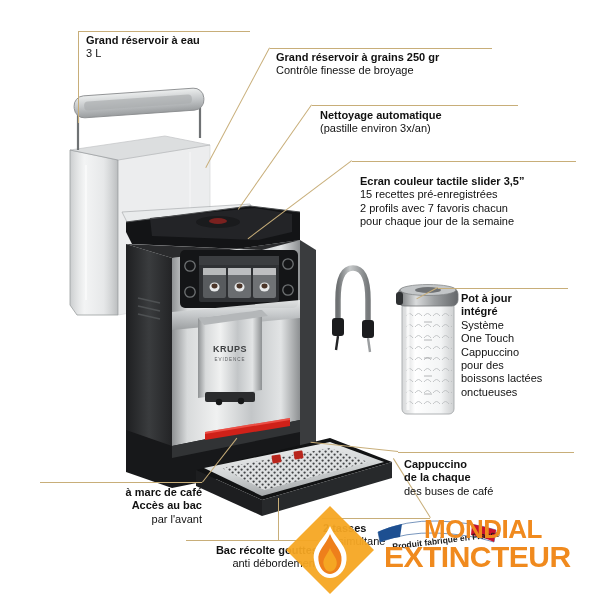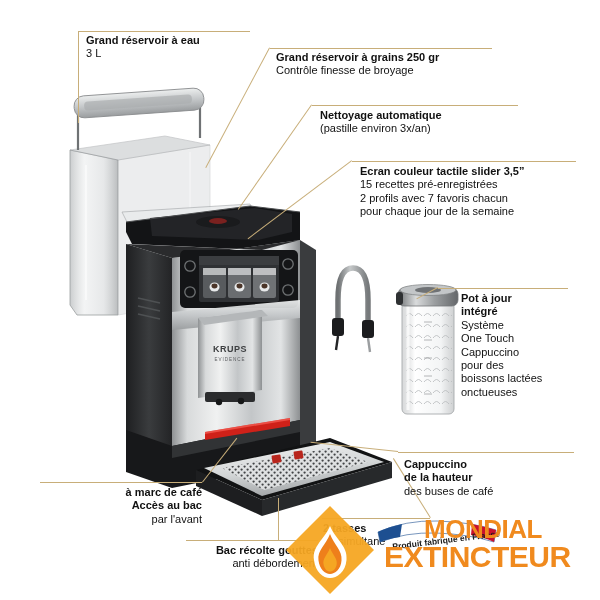--- a/index.html
+++ b/index.html
@@ -262,41 +262,41 @@
   <div class="callout" style="left:276px;top:51px;">
     <span class="t b">Grand réservoir à grains 250 gr</span>
     <span class="t">Contrôle finesse de broyage</span>
   </div>
 
   <div class="callout" style="left:320px;top:109px;">
     <span class="t b">Nettoyage automatique</span>
     <span class="t">(pastille environ 3x/an)</span>
   </div>
 
-  <div class="callout" style="left:360px;top:165px;">
+  <div class="callout" style="left:360px;top:175px;">
     <span class="t b">Ecran couleur tactile slider 3,5”</span>
     <span class="t">15 recettes pré-enregistrées</span>
     <span class="t">2 profils avec 7 favoris chacun</span>
     <span class="t">pour chaque jour de la semaine</span>
   </div>
 
   <div class="callout" style="left:461px;top:292px;">
     <span class="t b">Pot à jour</span>
     <span class="t b">intégré</span>
     <span class="t">Système</span>
     <span class="t">One Touch</span>
     <span class="t">Cappuccino</span>
     <span class="t">pour des</span>
     <span class="t">boissons lactées</span>
     <span class="t">onctueuses</span>
   </div>
 
   <div class="callout" style="left:404px;top:458px;">
     <span class="t b">Cappuccino</span>
-    <span class="t b">de la hauteur</span>
+    <span class="t b">de la chaque</span>
     <span class="t">des buses de café</span>
   </div>
 
   <div class="callout right" style="left:22px;top:486px;width:180px;">
     <span class="t b">à marc de café</span>
     <span class="t b">Accès au bac</span>
     <span class="t">par l'avant</span>
   </div>
 
   <div class="callout right" style="left:176px;top:544px;width:142px;">

